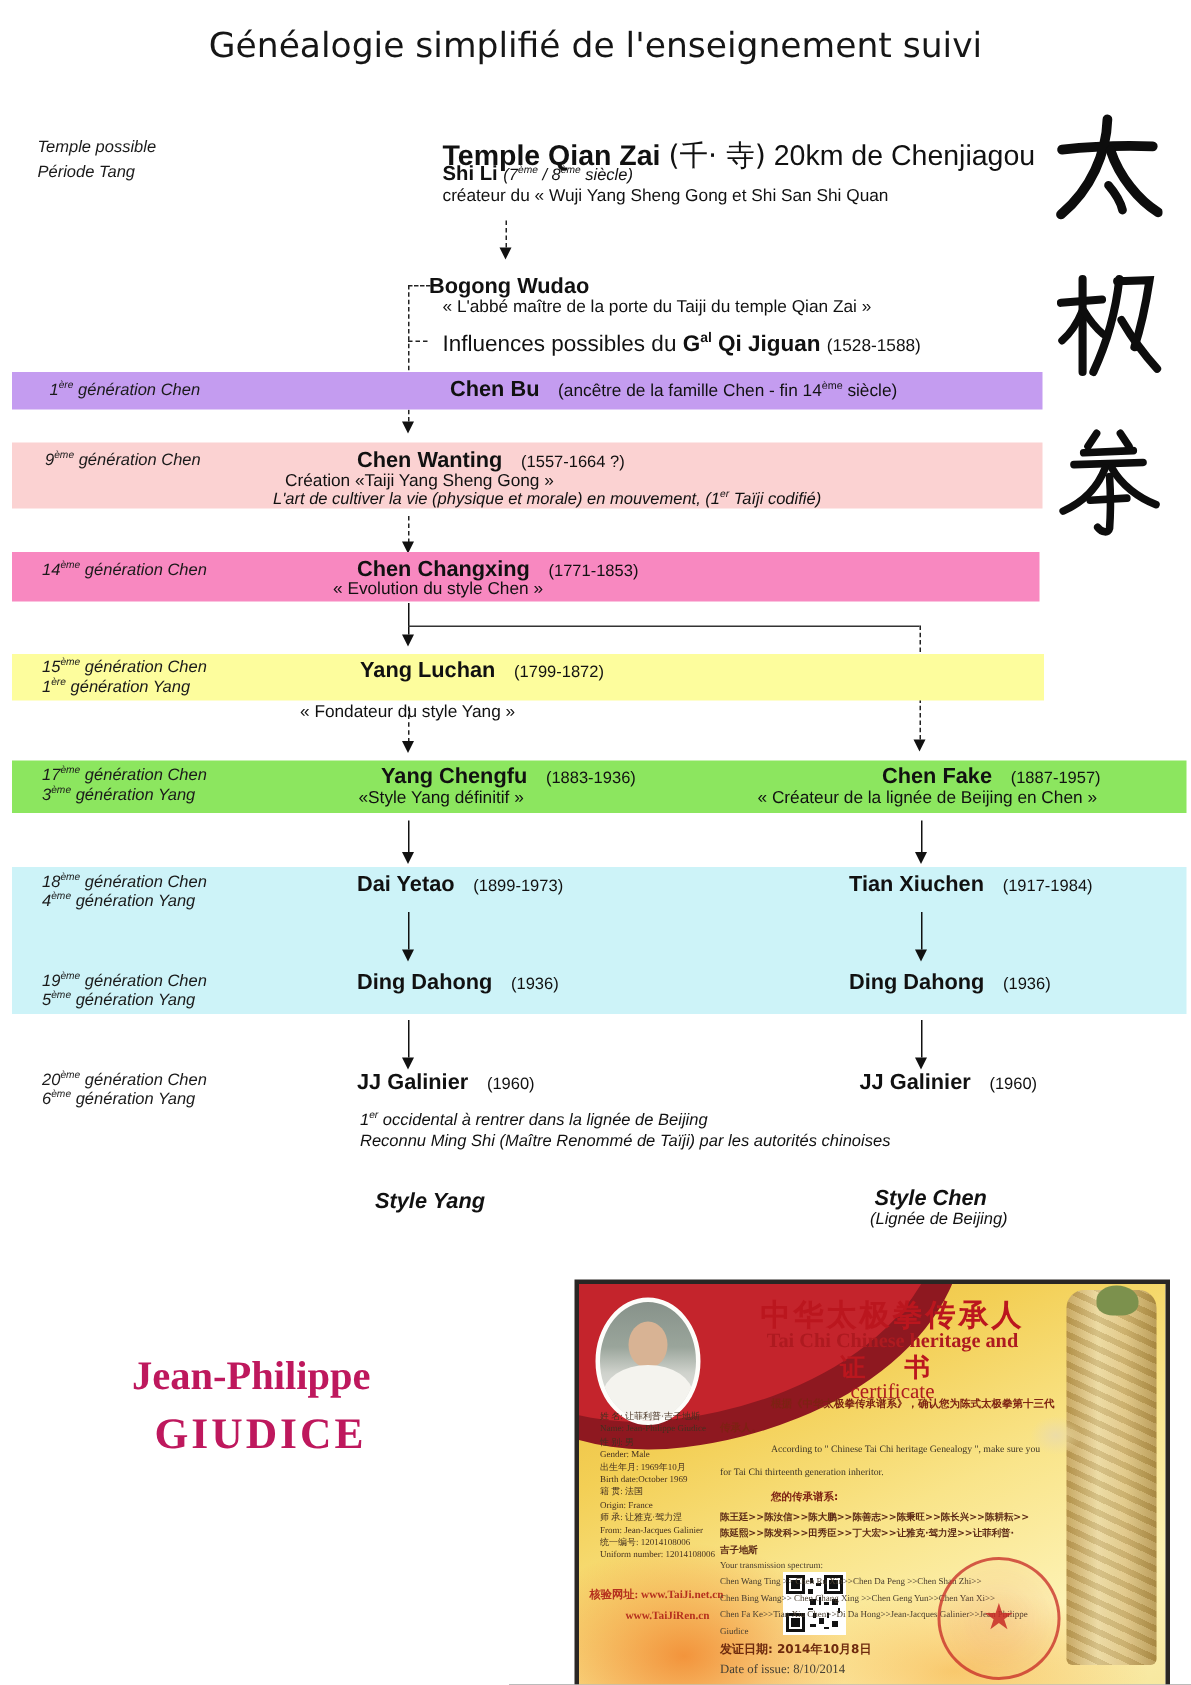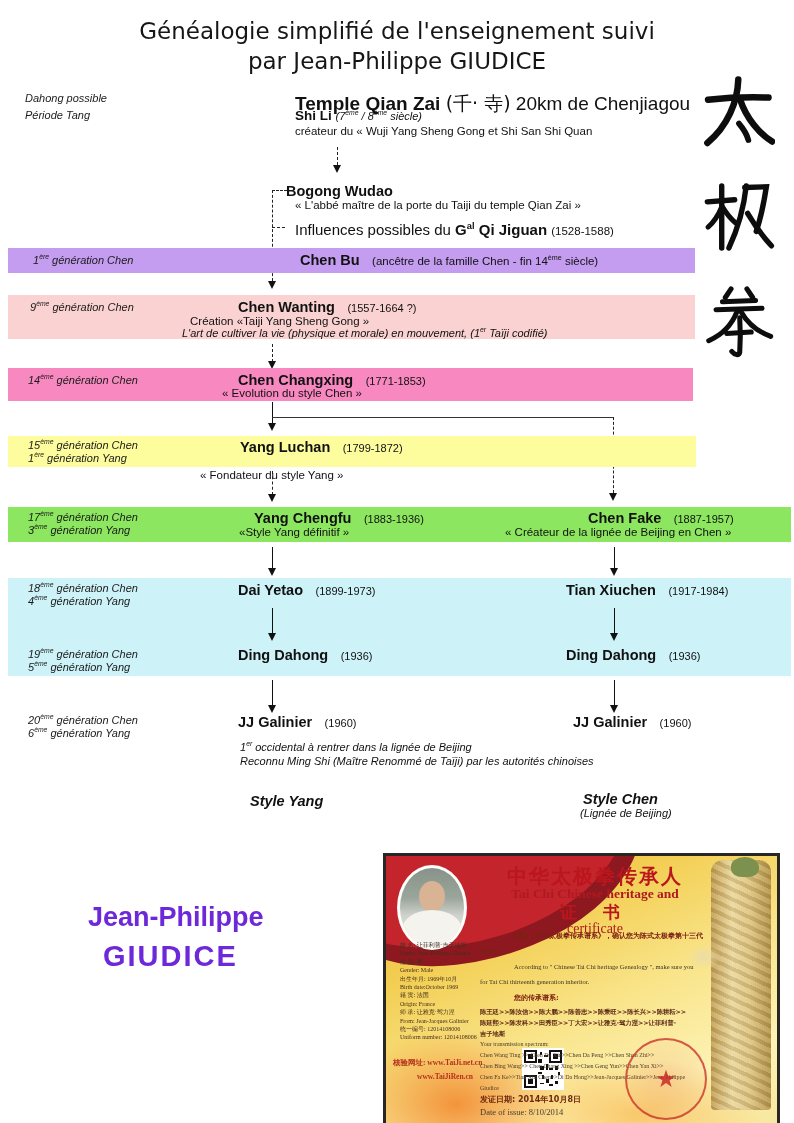--- a/index.html
+++ b/index.html
@@ -23,21 +23,21 @@
   .vline{border-left:1.6px solid #111;}
   .vdash{border-left:1.4px dashed #222;}
   .hline{border-top:1.6px solid #333;}
   .hdash{border-top:1.4px dashed #222;}
   .head{width:0;height:0;border-left:4.5px solid transparent;border-right:4.5px solid transparent;
         border-top:8px solid #111;}
   
   .cjk-big svg{display:block;}
   .hidden-txt{position:absolute;width:1px;height:1px;overflow:hidden;clip:rect(0 0 0 0);}
   
-  .sig{font-family:Liberation Sans, sans-serif;font-weight:bold;color:#6d28d9;}
+  .sig{font-family:Liberation Serif, serif;font-weight:bold;color:#be185d;}
   
   .cert{left:383px;top:853px;width:397px;height:279px;border:3px solid #2a2624;box-sizing:border-box;
         background:linear-gradient(155deg,#e9b733 0%,#f3cf55 30%,#f9e489 55%,#fdf2b4 80%,#f7e79e 100%);
         overflow:hidden;font-family:"Liberation Serif",serif;padding-left:40px;}
   .swoosh2{left:-70px;top:-110px;width:330px;height:215px;background:#8e1820;border-radius:0 0 72% 45%;transform:rotate(-7deg);}
   .swoosh1{left:-75px;top:-122px;width:320px;height:210px;background:#c4242c;border-radius:0 0 70% 42%;transform:rotate(-5deg);}
   .glow{left:-40px;bottom:-50px;width:220px;height:150px;border-radius:50%;
         background:radial-gradient(closest-side,rgba(240,120,30,.75),rgba(240,140,40,0));}
   .glow2{left:120px;bottom:-40px;width:260px;height:110px;border-radius:50%;
         background:radial-gradient(closest-side,rgba(245,160,40,.5),rgba(245,160,40,0));}
@@ -76,21 +76,20 @@
   .seal .star{color:rgba(199,42,38,.85);font-size:24px;line-height:1;}
   .cert-line{white-space:nowrap;}
 </style>
 </head>
 <body>
 
 <div class="page">
 
   <div class="abs title">
     <div>Généalogie simplifié de l'enseignement suivi</div>
-    <div>par Jean-Philippe GIUDICE</div>
   </div>
 
   <div class="abs cjk-big" style="left:703px;top:76px;">
     <span class="hidden-txt">太</span>
     <svg width="72" height="72" viewBox="0 0 100 100" fill="none" stroke="#0d0d0d" stroke-linecap="round">
       <path d="M7 33 C35 30 65 29 91 30" stroke-width="9"></path>
       <path d="M49 5 C48 36 34 70 6 93" stroke-width="9"></path>
       <path d="M52 34 C60 58 78 80 96 91" stroke-width="9"></path>
       <path d="M50 66 C56 73 61 81 63 89" stroke-width="8"></path>
     </svg>
@@ -115,21 +114,21 @@
       <path d="M27 22 L73 20" stroke-width="7"></path>
       <path d="M18 33 L82 31" stroke-width="7"></path>
       <path d="M47 36 C40 54 26 68 8 76" stroke-width="7"></path>
       <path d="M53 36 C62 52 78 64 94 70" stroke-width="7"></path>
       <path d="M33 66 L67 64" stroke-width="7"></path>
       <path d="M51 44 C52 60 52 78 51 92 C50 97 44 96 40 91" stroke-width="7"></path>
     </svg>
   </div>
 
   <div class="abs lbl" style="left:25px;top:92px;">
-    <div>Dahong possible</div>
+    <div>Temple possible</div>
     <div style="margin-top:4px">Période Tang</div>
   </div>
 
   <div class="abs node" style="left:295px;top:91px;font-size:19px;">
     <b>Temple Qian Zai</b>
     <span style="font-family:'DejaVu Sans',sans-serif;">(千· 寺)</span>
     <span>20km de Chenjiagou</span>
   </div>
   <div class="abs node" style="left:295px;top:108px;font-size:13.5px;">
     <b>Shi Li</b>

